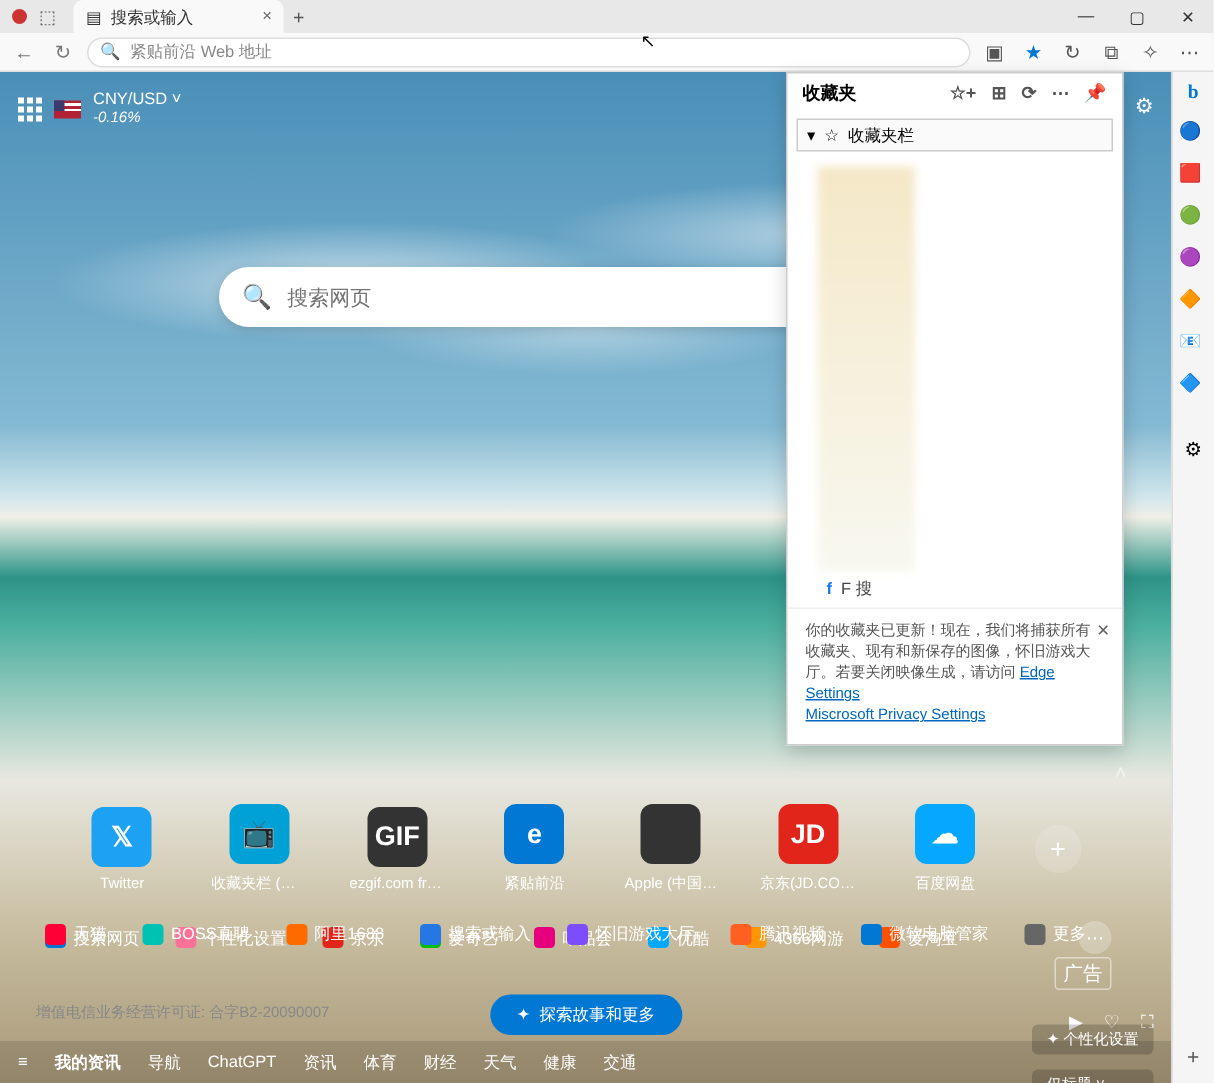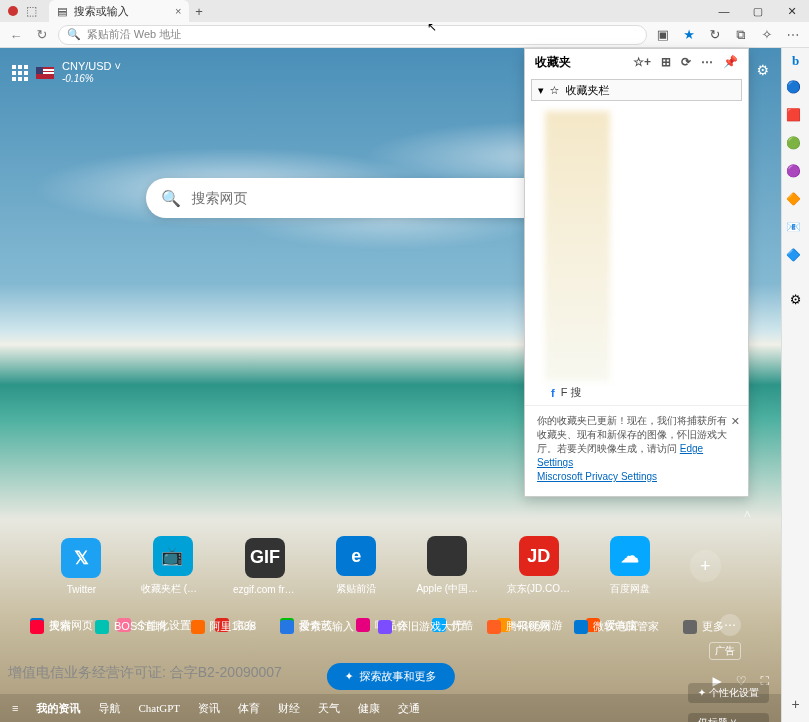--- a/index.html
+++ b/index.html
@@ -69,29 +69,29 @@
 .tile .lbl { font-size:10px; color:#fff; text-align:center; white-space:nowrap; overflow:hidden; text-overflow:ellipsis; max-width:64px; }
 .tile-add { width:32px; height:32px; border-radius:50%; background:rgba(255,255,255,.15); display:flex; align-items:center; justify-content:center; color:#fff; font-size:18px; }
 
 
 .linkbar { position:absolute; left:30px; right:40px; display:flex; flex-wrap:wrap; gap:8px 24px; font-size:11px; color:#fff; align-items:center; }
 .linkbar.first { bottom:86px; }
 .linkbar.second { bottom:62px; }
 .linkbar .link { display:flex; align-items:center; gap:5px; }
 .linkbar .dot { width:14px; height:14px; border-radius:3px; display:inline-block; }
 .linkbar .more-dots { margin-left:auto; width:22px; height:22px; border-radius:50%; background:rgba(255,255,255,.25); display:flex; align-items:center; justify-content:center; font-size:12px; }
-.ad-chip { font-size:10px; padding:1px 5px; border:1px solid rgba(255,255,255,.5); border-radius:3px; margin-left:auto;font-family:Liberation Mono, monospace; }
+.ad-chip { font-size:13px; padding:1px 5px; border:1px solid rgba(255,255,255,.5); border-radius:3px; margin-left:auto;font-family:Liberation Mono, monospace; }
 
 
 .explore-btn { position:absolute; bottom:32px; left:50%; transform:translateX(-50%); background:#0078d4; color:#fff; font-size:11px; padding:6px 18px; border-radius:14px; display:flex; align-items:center; gap:6px; }
-.legal { position:absolute; bottom:40px; left:8px; font-size:14px; color:#888; }
+.legal { position:absolute; bottom:40px; left:24px; font-size:10px; color:#888; }
 .media-ctrl { position:absolute; bottom:34px; right:12px; display:flex; gap:14px; color:#fff; font-size:12px; }
 
 .navtabs { position:absolute; bottom:0; left:0; right:0; height:28px; background:rgba(0,0,0,.12); display:flex; align-items:center; padding:0 12px; gap:18px; font-size:11px; color:#fff; }
-.navtabs .nt { white-space:nowrap;font-family:Liberation Serif, serif; }
+.navtabs .nt { white-space:nowrap; }
 .navtabs .sel { margin-left:auto; display:flex; gap:10px;flex-direction:column; }
 .navtabs .selbox { background:rgba(0,0,0,.18); padding:3px 10px; border-radius:4px; display:flex; align-items:center; gap:6px; font-size:10px; }
 
 .cursor { position:absolute; left:427px; top:20px; font-size:12px; color:#000; pointer-events:none; z-index:100; }
 </style>
 </head>
 <body>
 
 <div class="titlebar">
   <div class="left-icons">

